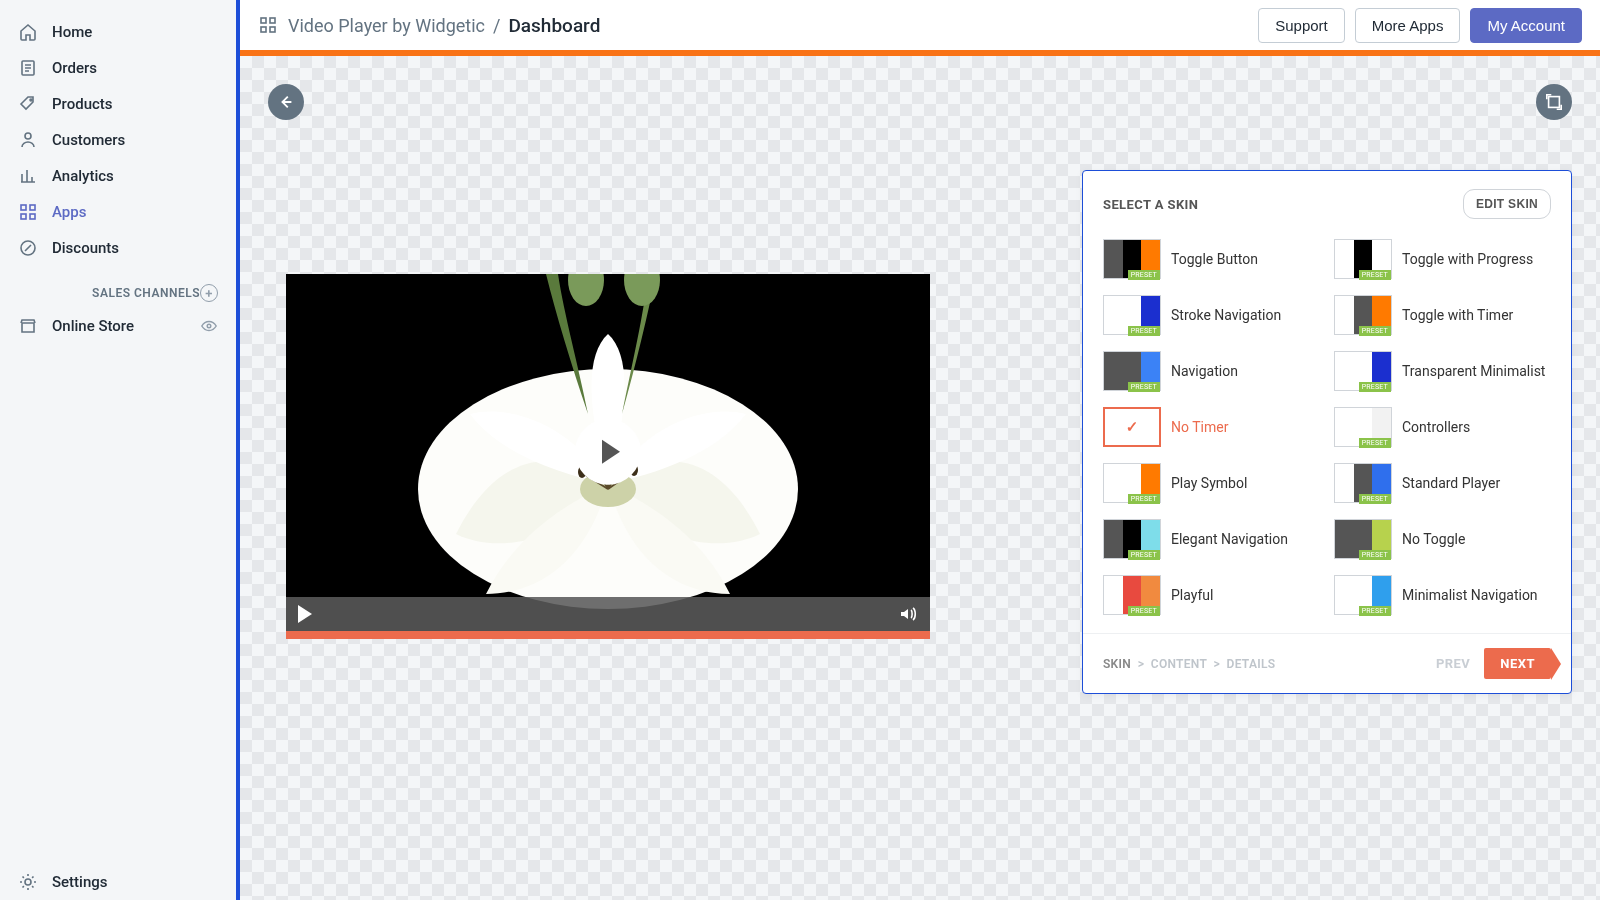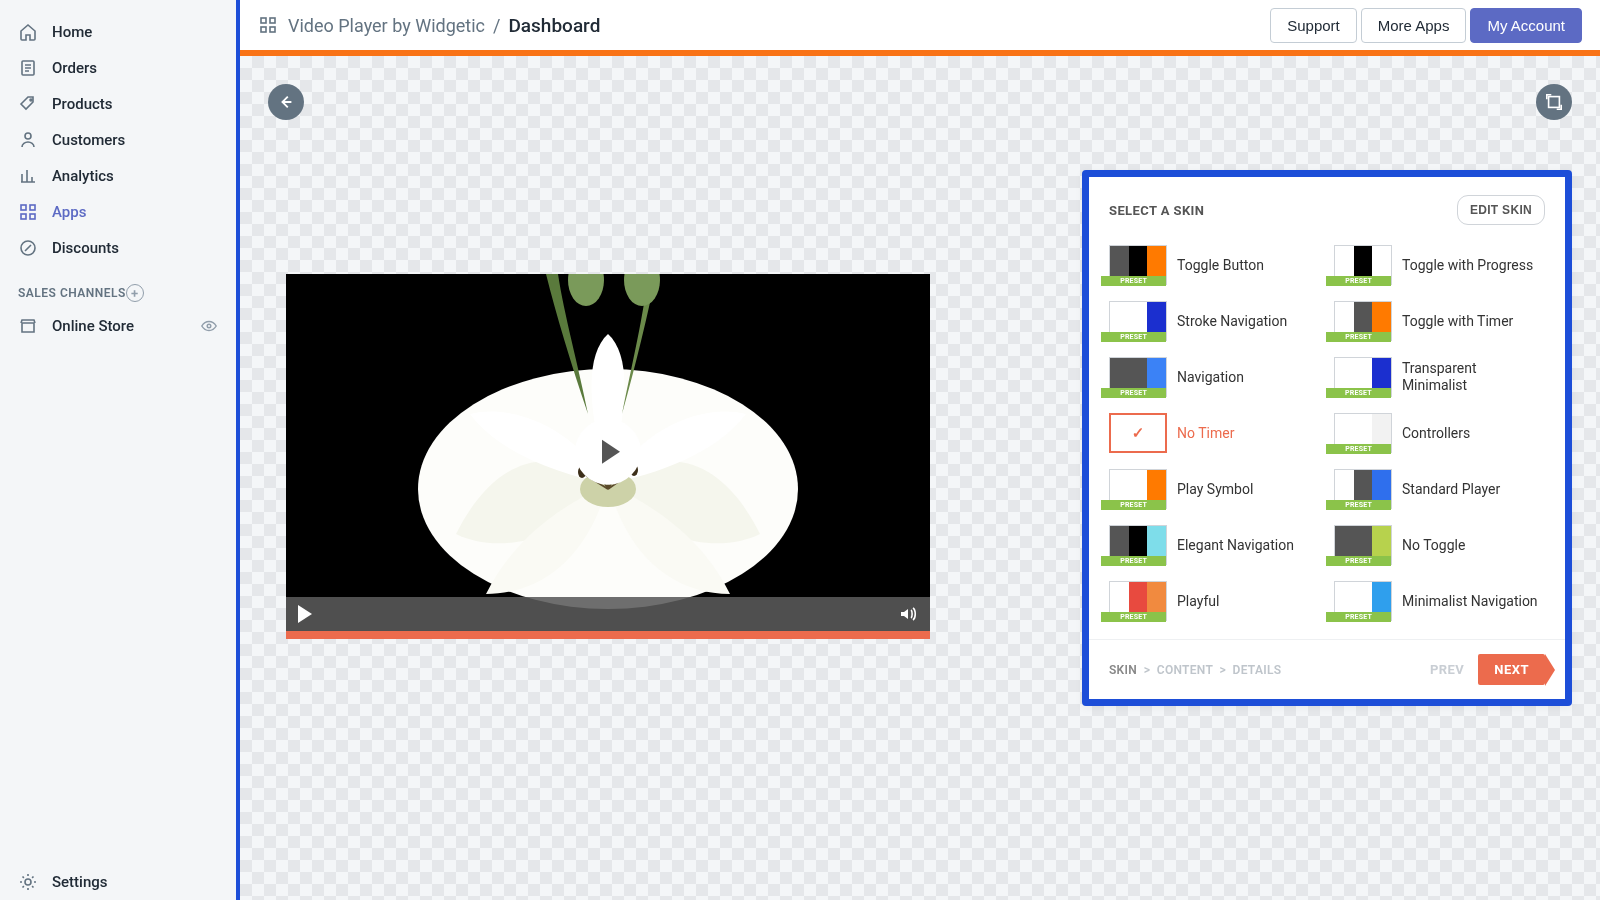--- a/index.html
+++ b/index.html
@@ -4,61 +4,61 @@
 <style>
 * { box-sizing: border-box; margin: 0; padding: 0; }
 body { font-family: -apple-system, BlinkMacSystemFont, "Segoe UI", Roboto, sans-serif; font-size: 14px; color: #212b36; background: #f4f6f8; width: 1600px; height: 900px; overflow: hidden; }
 .app { display: flex; width: 100%; height: 100%; }
 .sidebar { width: 240px; background: #f4f6f8; border-right: 4px solid #1d4ed8; display: flex; flex-direction: column; }
 .nav-list { list-style: none; padding: 14px 0 0 0; }
 .nav-item { display: flex; align-items: center; padding: 8px 18px; cursor: pointer; color: #212b36; }
 .nav-item.active { color: #5c6ac4; }
 .nav-item .icon { width: 20px; height: 20px; margin-right: 14px; display: flex; align-items: center; justify-content: center; }
 .nav-item span.label { font-size: 15px; font-weight: 500; }
-.section-title { font-size: 12px; font-weight: 600; letter-spacing: 0.5px; color: #637381; padding: 18px 18px 6px 18px; display: flex; justify-content: flex-start; align-items: center; }
+.section-title { font-size: 12px; font-weight: 600; letter-spacing: 0.5px; color: #637381; padding: 18px 18px 6px 18px; display: flex; justify-content: flex-end; align-items: center; }
 .section-title .plus { width: 18px; height: 18px; border: 1.5px solid #919eab; border-radius: 50%; display: flex; align-items: center; justify-content: center; color: #919eab; font-size: 13px; line-height: 1; }
 .sidebar-spacer { flex: 1; }
 .sidebar-item-eye { margin-left: auto; color: #919eab; }
 .main { flex: 1; display: flex; flex-direction: column; }
 .topbar { height: 56px; background: #fff; border-bottom: 6px solid #f97316; display: flex; align-items: center; padding: 0 18px; }
 .crumb-icon { width: 20px; height: 20px; margin-right: 10px; color: #637381; }
 .crumb-app { color: #637381; font-size: 18px; }
 .crumb-sep { color: #637381; font-size: 18px; margin: 0 8px; }
 .crumb-page { color: #212b36; font-size: 19px; font-weight: 500; }
-.topbar-actions { margin-left: auto; display: flex; gap: 4px; }
+.topbar-actions { margin-left: auto; display: flex; gap: 10px; }
 .btn { border: 1px solid #c4cdd5; background: #fff; border-radius: 4px; padding: 8px 16px; font-size: 15px; cursor: pointer; color: #212b36; }
 .btn-primary { background: #5c6ac4; color: #fff; border-color: #5c6ac4; }
 .canvas-wrap { flex: 1; position: relative; overflow: hidden; }
 .checker { position: absolute; inset: 0;
   background-image: linear-gradient(45deg,#e5e7ea 25%,transparent 25%),linear-gradient(-45deg,#e5e7ea 25%,transparent 25%),linear-gradient(45deg,transparent 75%,#e5e7ea 75%),linear-gradient(-45deg,transparent 75%,#e5e7ea 75%);
   background-size: 24px 24px;
   background-position: 0 0,0 12px,12px -12px,-12px 0;
   background-color: #f4f6f8;
 }
 .circ-btn { position: absolute; width: 36px; height: 36px; border-radius: 50%; background: #637381; display: flex; align-items: center; justify-content: center; cursor: pointer; color: #fff; }
 .back-btn { top: 28px; left: 28px; }
 .expand-btn { top: 28px; right: 28px; }
 .video-box { position: absolute; top: 218px; left: 46px; width: 644px; height: 365px; background: #000; }
 .video-art { position: absolute; inset: 0; overflow: hidden; }
 .play-center { position: absolute; top: 50%; left: 50%; transform: translate(-50%,-58%); width: 66px; height: 66px; border-radius: 50%; background: #fff; display: flex; align-items: center; justify-content: center; cursor: pointer; }
 .play-center .tri { width: 0; height: 0; border-left: 18px solid #555; border-top: 12px solid transparent; border-bottom: 12px solid transparent; margin-left: 5px; }
 .video-bar { position: absolute; left: 0; right: 0; bottom: 8px; height: 34px; background: rgba(90,90,90,0.88); display: flex; align-items: center; padding: 0 12px; }
 .video-bar .play-small { width: 0; height: 0; border-left: 14px solid #fff; border-top: 9px solid transparent; border-bottom: 9px solid transparent; cursor: pointer; }
 .video-bar .vol { margin-left: auto; color: #fff; cursor: pointer; }
 .progress { position: absolute; left: 0; right: 0; bottom: 0; height: 8px; background: #ec6b4d; }
-.panel { position: absolute; top: 114px; right: 28px; width: 490px; background: #fff; border: 7px solid #1d4ed8; border-radius: 4px; box-shadow: 0 2px 8px rgba(0,0,0,0.05); }
+.panel { position: absolute; top: 114px; right: 28px; width: 490px; background: #fff; border: 1px solid #1d4ed8; border-radius: 4px; box-shadow: 0 2px 8px rgba(0,0,0,0.05); }
 .panel-header { display: flex; align-items: center; justify-content: space-between; padding: 18px 20px 16px 20px; }
 .panel-header h3 { font-size: 13px; font-weight: 700; letter-spacing: 0.4px; color: #555; }
 .edit-skin { border: 1px solid #d0d4d9; background: #fff; border-radius: 11px; padding: 7px 12px; font-size: 12px; font-weight: 600; color: #555; cursor: pointer; letter-spacing: 0.3px; }
 .skin-grid { display: grid; grid-template-columns: 1fr 1fr; gap: 16px 14px; padding: 4px 20px 18px 20px; }
 .skin-item { display: flex; align-items: center; gap: 10px; cursor: pointer; }
 .swatch { width: 58px; height: 40px; border: 1px solid #d0d4d9; position: relative; display: flex; }
 .swatch.selected { border: 2px solid #ec6b4d; }
 .swatch .stripe { flex: 1; }
-.swatch .preset { position: absolute; right: 0; bottom: -2px; background: #8bc34a; color: #fff; font-size: 7px; font-weight: 700; padding: 1px 19px; letter-spacing: 0.2px; margin-top: 9px; }
+.swatch .preset { position: absolute; right: 0; bottom: -2px; background: #8bc34a; color: #fff; font-size: 7px; font-weight: 400; padding: 1px 3px; letter-spacing: 0.2px; margin-top: 9px; }
 .swatch .check { position: absolute; top: 50%; left: 50%; transform: translate(-50%,-50%); color: #ec6b4d; font-size: 15px; font-weight: 900; }
 .skin-label { font-size: 14px; color: #333; line-height: 1.2; }
 .skin-label.selected { color: #ec6b4d; }
 .panel-footer { display: flex; align-items: center; padding: 14px 20px; border-top: 1px solid #eef0f2; }
 .footer-steps { font-size: 12px; font-weight: 600; letter-spacing: 0.3px; color: #bfc5cb; }
 .footer-steps .cur { color: #888; }
 .footer-actions { margin-left: auto; display: flex; align-items: center; gap: 14px; }
 .prev-btn { font-size: 13px; font-weight: 700; color: #c9ced4; cursor: default; letter-spacing: 0.4px; }
 .next-btn { position: relative; background: #ec6b4d; color: #fff; font-size: 13px; font-weight: 700; padding: 8px 16px; border-radius: 2px; cursor: pointer; letter-spacing: 0.5px; }
 .next-btn::after { content: ""; position: absolute; right: -10px; top: 0; bottom: 0; width: 0; border-left: 10px solid #ec6b4d; border-top: 16px solid transparent; border-bottom: 16px solid transparent; }

